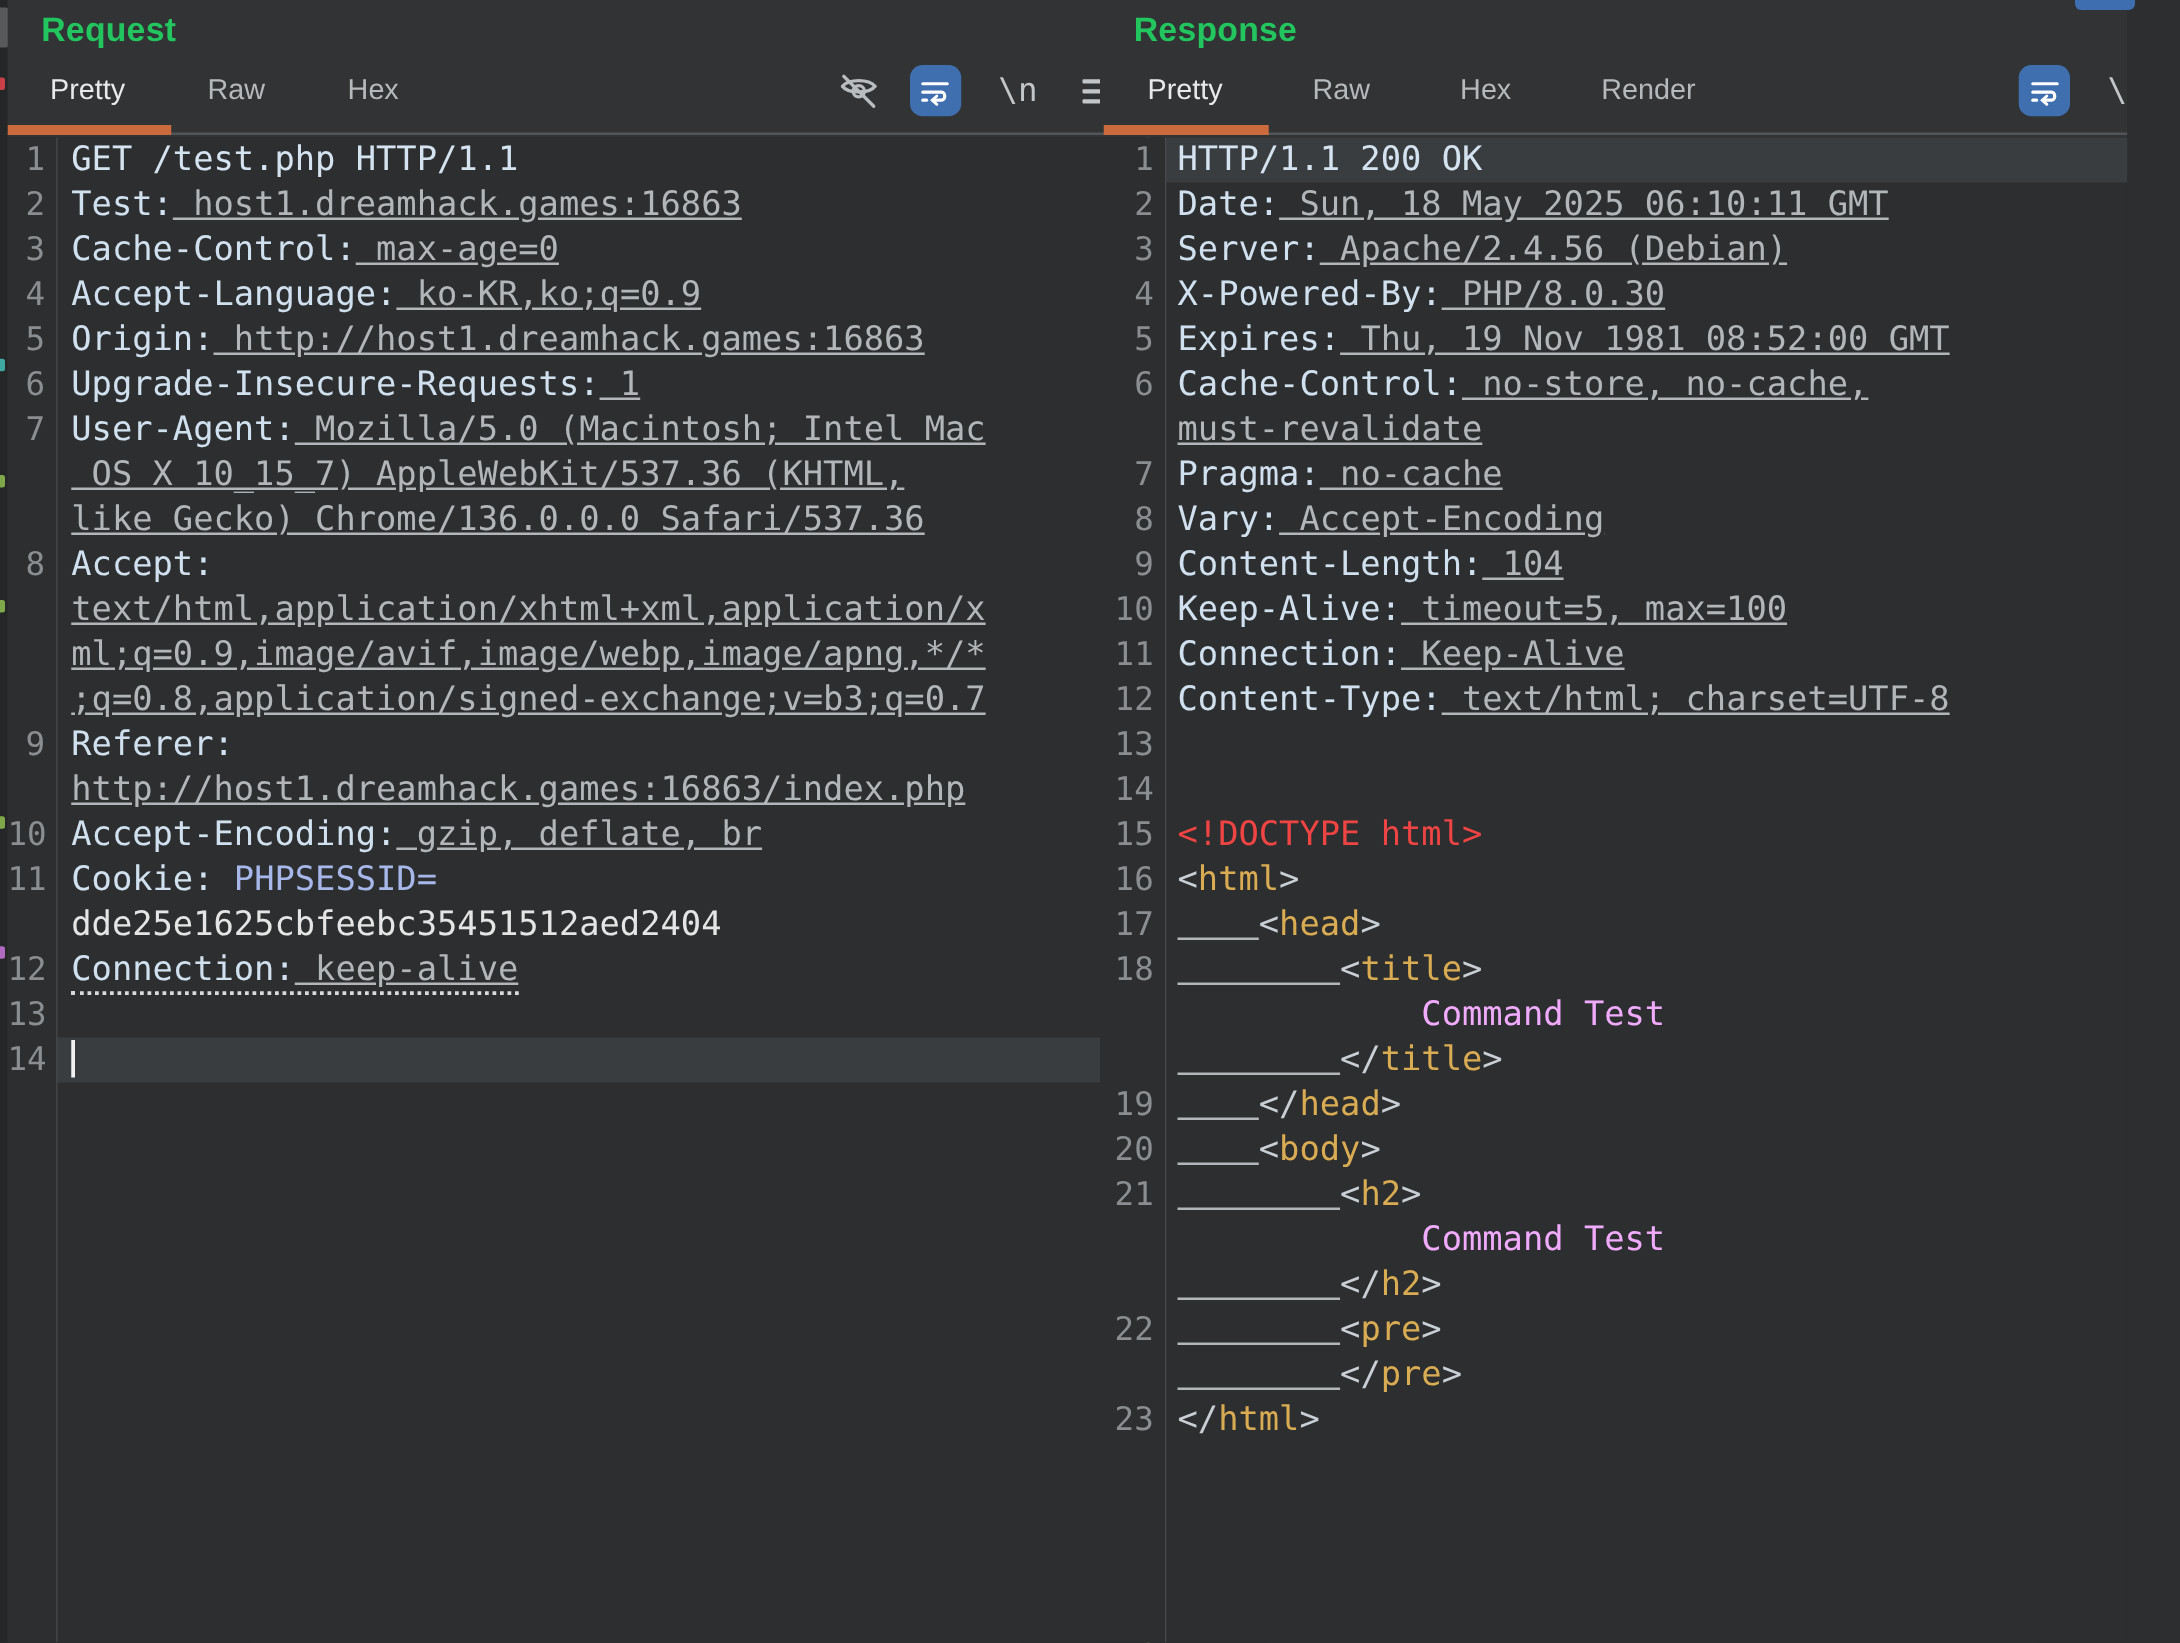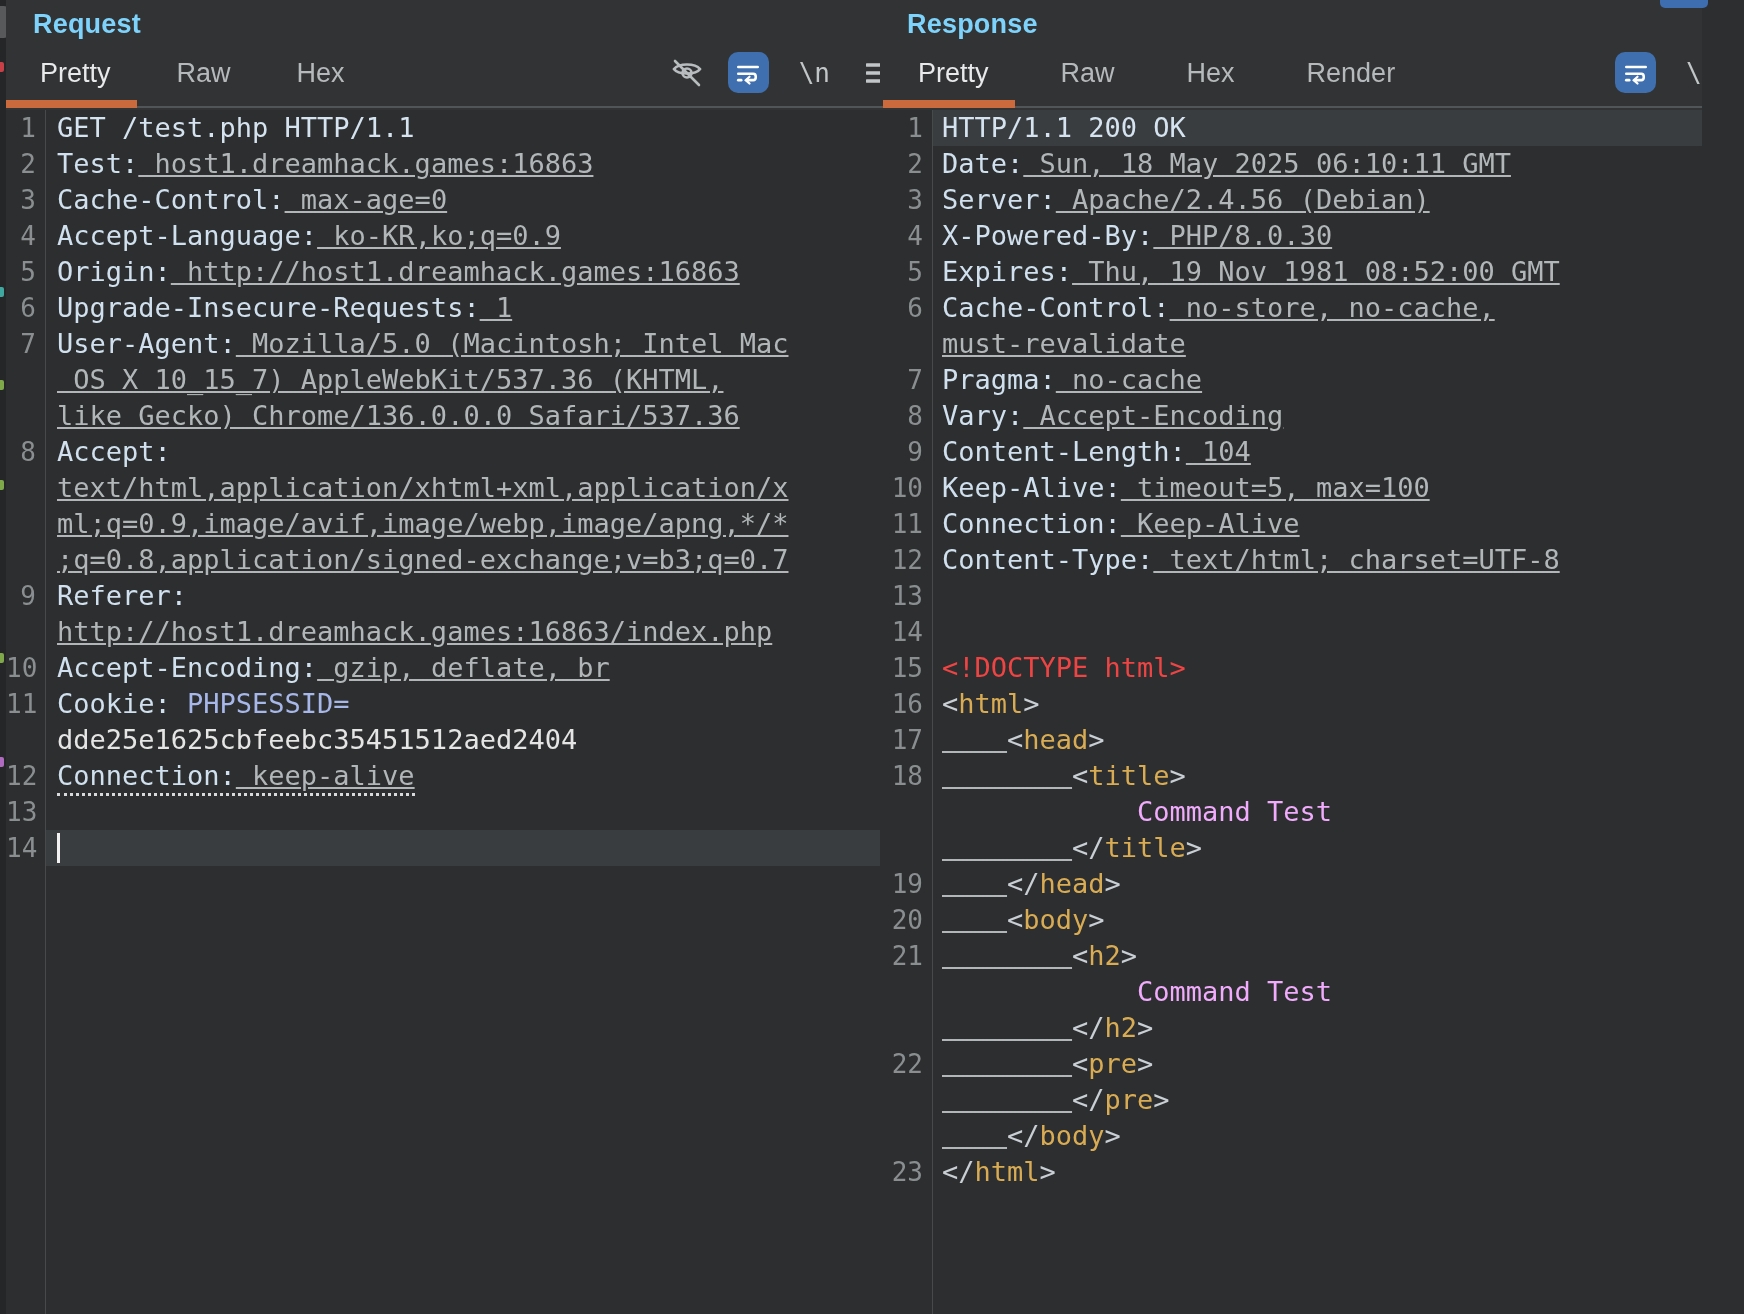--- a/index.html
+++ b/index.html
@@ -12,22 +12,22 @@
   .left-strip .thumb{position:absolute;left:0;top:6px;width:10px;height:32px;background:#57595b;border-radius:0 6px 6px 0;}
   .edge-mark{position:absolute;left:0;width:4px;height:10px;border-radius:0 2px 2px 0;}
 
   
   .panel{position:absolute;top:0;height:1314px;overflow:hidden;}
   .panel.request{left:6px;width:911px;--sep:39px;--pad:51px;--curR:11px;}
   .panel.response{left:880px;width:822px;--sep:52px;--pad:62px;--curR:0px;}
   .divider{position:absolute;left:917px;top:0;width:3px;height:1314px;background:#5a5d5f;}
 
   .panel-header{position:absolute;left:0;top:0;right:0;height:110px;background:#313334;}
-  .panel-title{position:absolute;left:27px;top:9px;font-size:27px;font-weight:bold;color:#7dd3fc;letter-spacing:.2px;}
-  .tabs{position:absolute;left:0;top:58px;display:flex;gap:66px;padding-left:34px;font-size:27px;color:#b6b9bb;}
+  .panel-title{position:absolute;left:27px;top:9px;font-size:27px;font-weight:bold;color:#22c55e;letter-spacing:.2px;}
+  .tabs{position:absolute;left:0;top:58px;display:flex;gap:66px;padding-left:34px;font-size:23px;color:#b6b9bb;}
   .panel.response .tabs{gap:72px;padding-left:38px;}
   .tab.sel{color:#e7e9ea;}
   .tab-sep{position:absolute;left:0;right:0;top:106px;height:2px;background:#525557;}
   .tab-underline{position:absolute;top:100px;height:8px;background:#cb6a3d;z-index:2;}
   .panel.request .tab-underline{left:0;width:131px;}
   .panel.response .tab-underline{left:3px;width:132px;}
 
   .toolbar{position:absolute;top:52px;display:flex;align-items:center;}
   .panel.request .toolbar{right:27px;}
   .panel.response .toolbar{left:735px;}
@@ -329,24 +329,20 @@
           </div>
           <div class="row">
             <span class="ln">22</span>
             <span class="code"><span class="c-val">        </span><span class="c-br">&lt;</span><span class="c-tag">pre</span><span class="c-br">&gt;</span></span>
           </div>
           <div class="row">
             <span class="ln"></span>
             <span class="code"><span class="c-val">        </span><span class="c-br">&lt;/</span><span class="c-tag">pre</span><span class="c-br">&gt;</span></span>
           </div>
           <div class="row">
-            <span class="ln"></span>
-            <span class="code"><span class="c-val">    </span><span class="c-br">&lt;/</span><span class="c-tag">body</span><span class="c-br">&gt;</span></span>
-          </div>
-          <div class="row">
             <span class="ln">23</span>
             <span class="code"><span class="c-br">&lt;/</span><span class="c-tag">html</span><span class="c-br">&gt;</span></span>
           </div>
         </div>
     </div>
   </div>
 
   <div class="top-right-blue"></div>
 </div>
 

